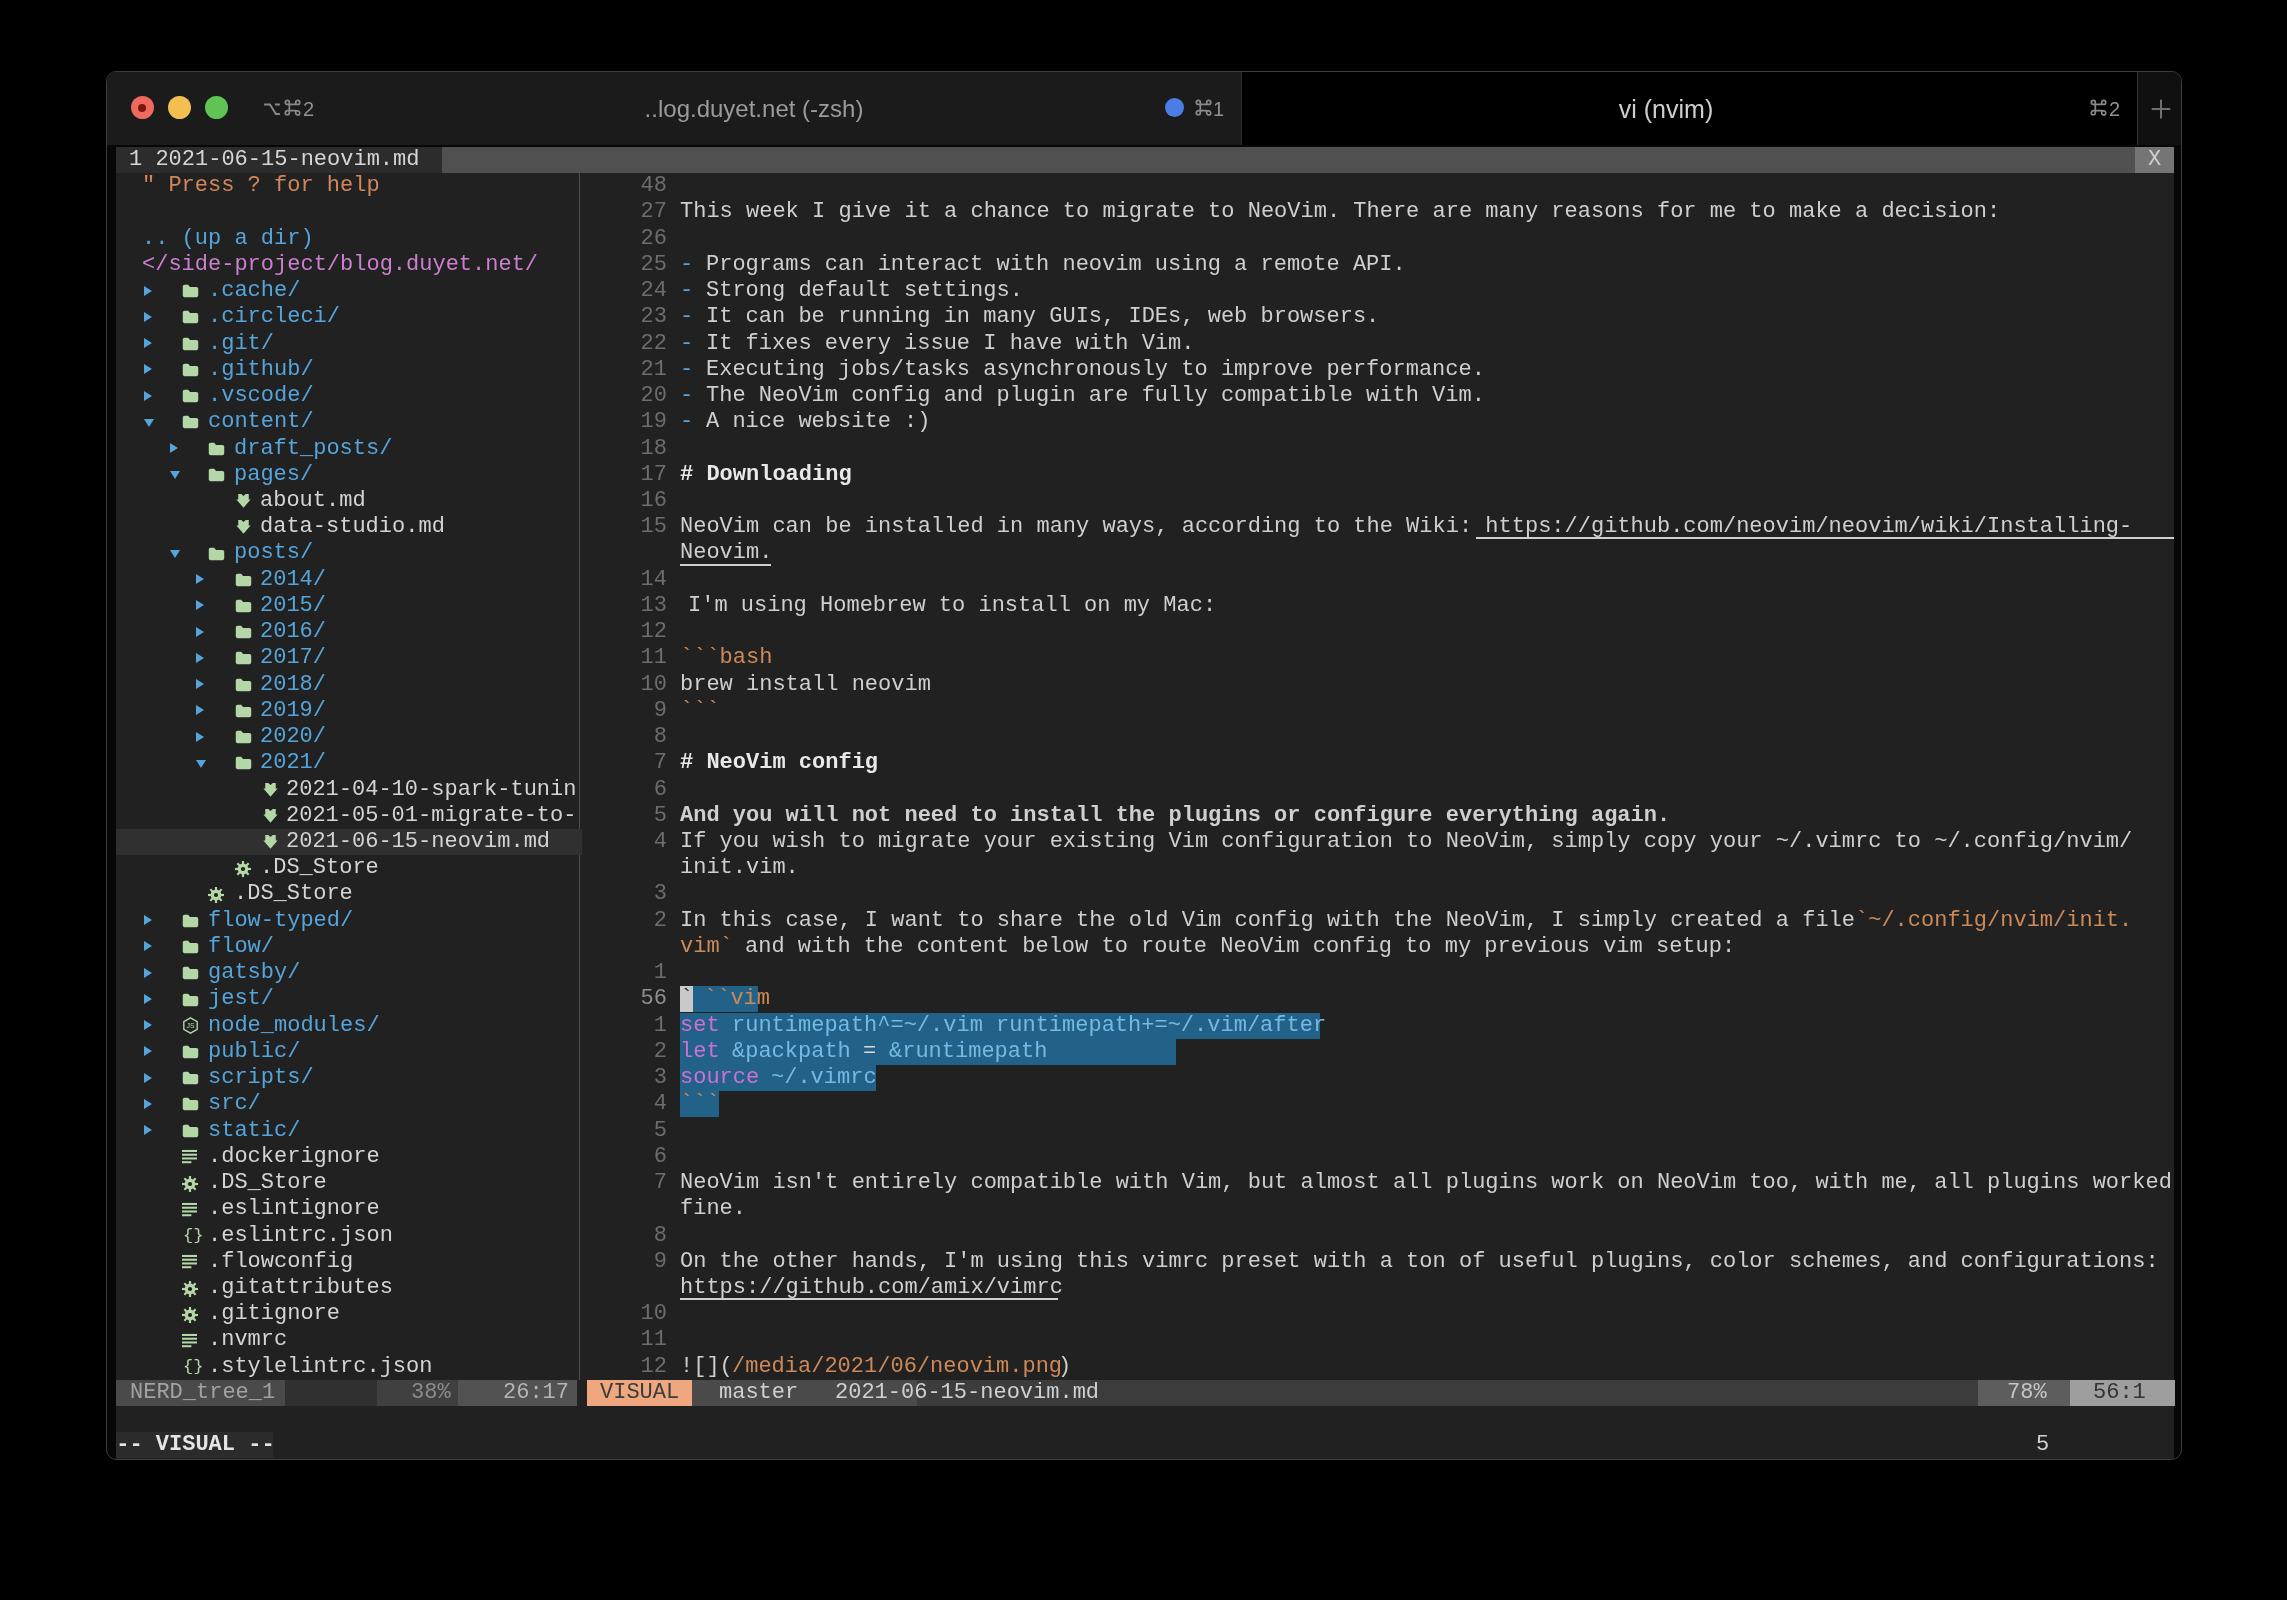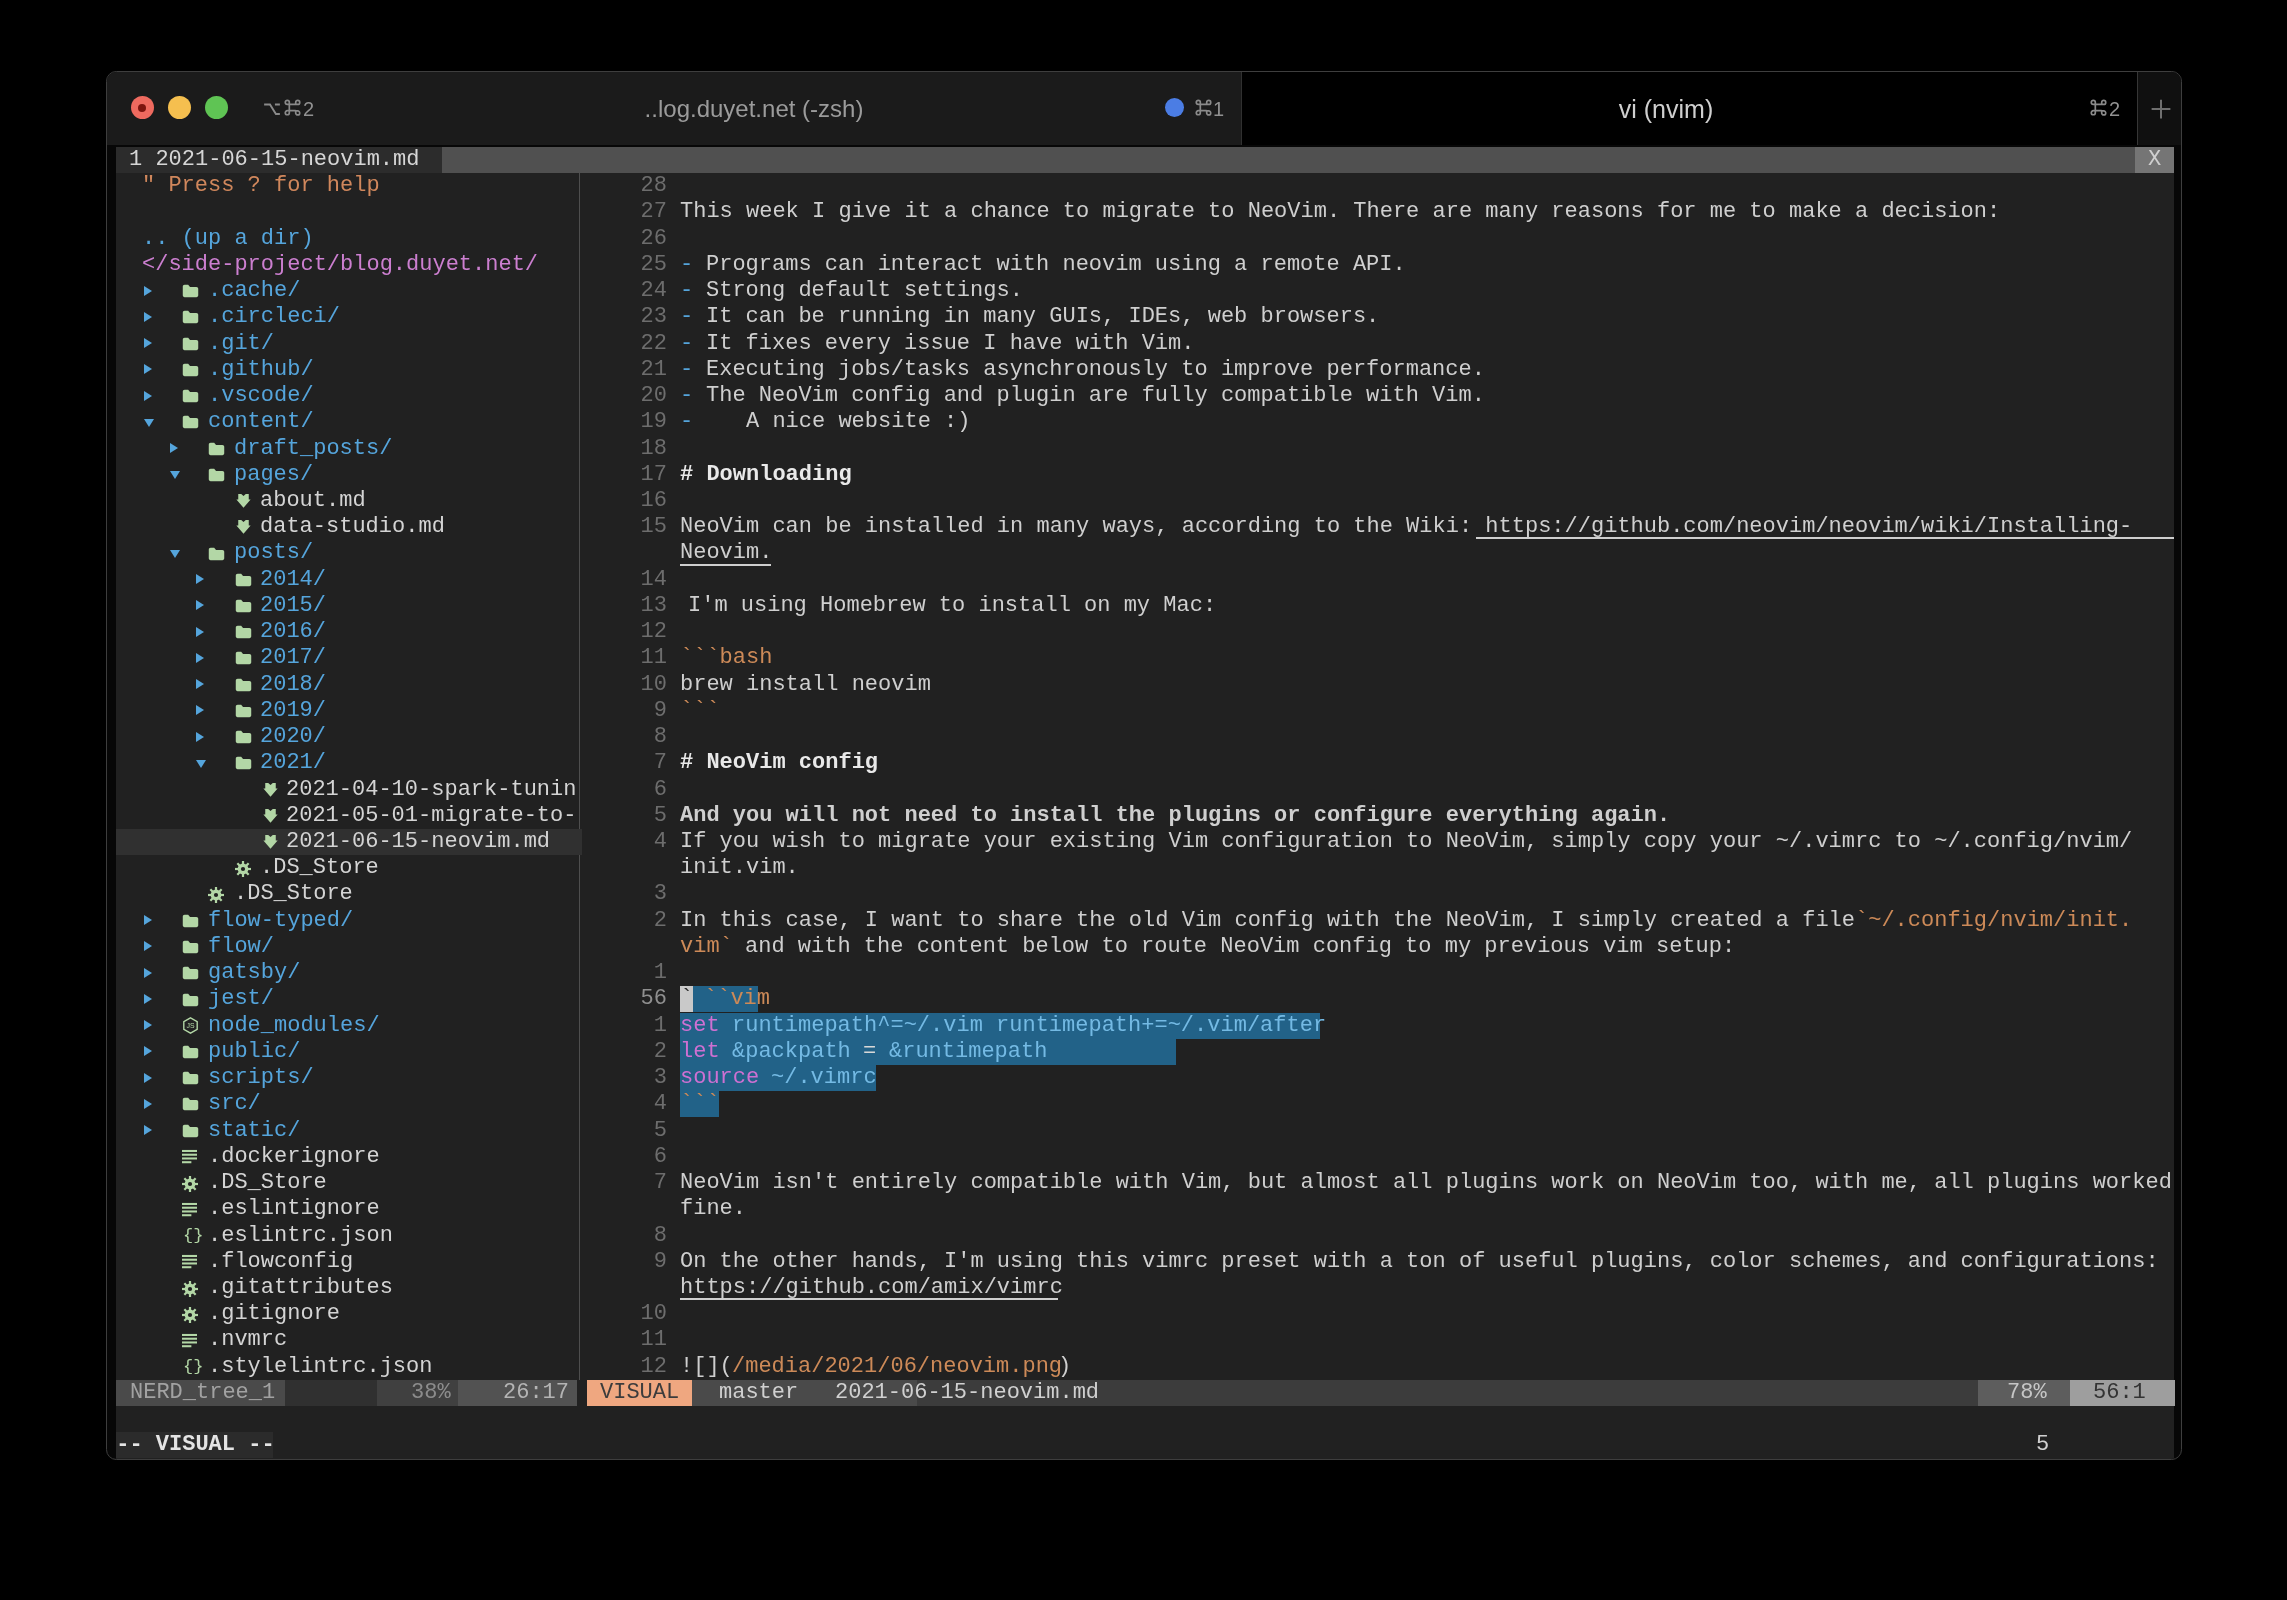--- a/index.html
+++ b/index.html
@@ -290,38 +290,38 @@
     </svg>
 <div class="m r" style="left:101px;top:1255px;color:#d4d4d4;">.nvmrc</div>
 <div class="m r" style="left:76px;top:1282px;width:24px;color:#b3d7a6;font-size:17px;">{}</div>
 <div class="m r" style="left:101px;top:1282px;color:#d4d4d4;">.stylelintrc.json</div>
 <div class="bg" style="left:573px;top:914px;width:13px;height:26px;background:#c9c9c9;"></div>
 <div class="bg" style="left:586px;top:914px;width:65px;height:26px;background:#226288;"></div>
 <div class="bg" style="left:573px;top:941px;width:640px;height:26px;background:#226288;"></div>
 <div class="bg" style="left:573px;top:967px;width:496px;height:26px;background:#226288;"></div>
 <div class="bg" style="left:573px;top:993px;width:196px;height:26px;background:#226288;"></div>
 <div class="bg" style="left:573px;top:1019px;width:39px;height:26px;background:#226288;"></div>
-<div class="m r" style="left:479px;top:101px;width:81px;text-align:right;color:#6d6d6d;">28</div>
+<div class="m r" style="left:479px;top:101px;width:81px;text-align:right;color:#6d6d6d;">48</div>
 <div class="m r" style="left:479px;top:127px;width:81px;text-align:right;color:#6d6d6d;">27</div>
 <div class="m r" style="left:573px;top:127px;"><span style="left:0px;color:#cfcfcf;">This&nbsp;week&nbsp;I&nbsp;give&nbsp;it&nbsp;a&nbsp;chance&nbsp;to&nbsp;migrate&nbsp;to&nbsp;NeoVim.&nbsp;There&nbsp;are&nbsp;many&nbsp;reasons&nbsp;for&nbsp;me&nbsp;to&nbsp;make&nbsp;a&nbsp;decision:</span></div>
 <div class="m r" style="left:479px;top:154px;width:81px;text-align:right;color:#6d6d6d;">26</div>
 <div class="m r" style="left:479px;top:180px;width:81px;text-align:right;color:#6d6d6d;">25</div>
 <div class="m r" style="left:573px;top:180px;"><span style="left:0px;color:#55a5dc;">-</span><span style="left:26px;color:#cfcfcf;">Programs&nbsp;can&nbsp;interact&nbsp;with&nbsp;neovim&nbsp;using&nbsp;a&nbsp;remote&nbsp;API.</span></div>
 <div class="m r" style="left:479px;top:206px;width:81px;text-align:right;color:#6d6d6d;">24</div>
 <div class="m r" style="left:573px;top:206px;"><span style="left:0px;color:#55a5dc;">-</span><span style="left:26px;color:#cfcfcf;">Strong&nbsp;default&nbsp;settings.</span></div>
 <div class="m r" style="left:479px;top:232px;width:81px;text-align:right;color:#6d6d6d;">23</div>
 <div class="m r" style="left:573px;top:232px;"><span style="left:0px;color:#55a5dc;">-</span><span style="left:26px;color:#cfcfcf;">It&nbsp;can&nbsp;be&nbsp;running&nbsp;in&nbsp;many&nbsp;GUIs,&nbsp;IDEs,&nbsp;web&nbsp;browsers.</span></div>
 <div class="m r" style="left:479px;top:259px;width:81px;text-align:right;color:#6d6d6d;">22</div>
 <div class="m r" style="left:573px;top:259px;"><span style="left:0px;color:#55a5dc;">-</span><span style="left:26px;color:#cfcfcf;">It&nbsp;fixes&nbsp;every&nbsp;issue&nbsp;I&nbsp;have&nbsp;with&nbsp;Vim.</span></div>
 <div class="m r" style="left:479px;top:285px;width:81px;text-align:right;color:#6d6d6d;">21</div>
 <div class="m r" style="left:573px;top:285px;"><span style="left:0px;color:#55a5dc;">-</span><span style="left:26px;color:#cfcfcf;">Executing&nbsp;jobs/tasks&nbsp;asynchronously&nbsp;to&nbsp;improve&nbsp;performance.</span></div>
 <div class="m r" style="left:479px;top:311px;width:81px;text-align:right;color:#6d6d6d;">20</div>
 <div class="m r" style="left:573px;top:311px;"><span style="left:0px;color:#55a5dc;">-</span><span style="left:26px;color:#cfcfcf;">The&nbsp;NeoVim&nbsp;config&nbsp;and&nbsp;plugin&nbsp;are&nbsp;fully&nbsp;compatible&nbsp;with&nbsp;Vim.</span></div>
 <div class="m r" style="left:479px;top:337px;width:81px;text-align:right;color:#6d6d6d;">19</div>
-<div class="m r" style="left:573px;top:337px;"><span style="left:0px;color:#55a5dc;">-</span><span style="left:26px;color:#cfcfcf;margin-left:40px;">A&nbsp;nice&nbsp;website&nbsp;:)</span></div>
+<div class="m r" style="left:573px;top:337px;"><span style="left:0px;color:#55a5dc;">-</span><span style="left:26px;color:#cfcfcf;">A&nbsp;nice&nbsp;website&nbsp;:)</span></div>
 <div class="m r" style="left:479px;top:364px;width:81px;text-align:right;color:#6d6d6d;">18</div>
 <div class="m r" style="left:479px;top:390px;width:81px;text-align:right;color:#6d6d6d;">17</div>
 <div class="m r" style="left:573px;top:390px;"><span style="left:0px;color:#e9e9e9;font-weight:bold;">#&nbsp;Downloading</span></div>
 <div class="m r" style="left:479px;top:416px;width:81px;text-align:right;color:#6d6d6d;">16</div>
 <div class="m r" style="left:479px;top:442px;width:81px;text-align:right;color:#6d6d6d;">15</div>
 <div class="m r" style="left:573px;top:442px;"><span style="left:0px;color:#cfcfcf;">NeoVim&nbsp;can&nbsp;be&nbsp;installed&nbsp;in&nbsp;many&nbsp;ways,&nbsp;according&nbsp;to&nbsp;the&nbsp;Wiki:&nbsp;https://github.com/neovim/neovim/wiki/Installing-</span></div>
 <div class="bg" style="left:1369px;top:465px;width:698px;height:1.5px;background:#cfcfcf;"></div>
 <div class="m r" style="left:573px;top:468px;"><span style="left:0px;color:#cfcfcf;">Neovim.</span></div>
 <div class="bg" style="left:573px;top:492px;width:91px;height:1.5px;background:#cfcfcf;"></div>
 <div class="m r" style="left:479px;top:495px;width:81px;text-align:right;color:#6d6d6d;">14</div>

